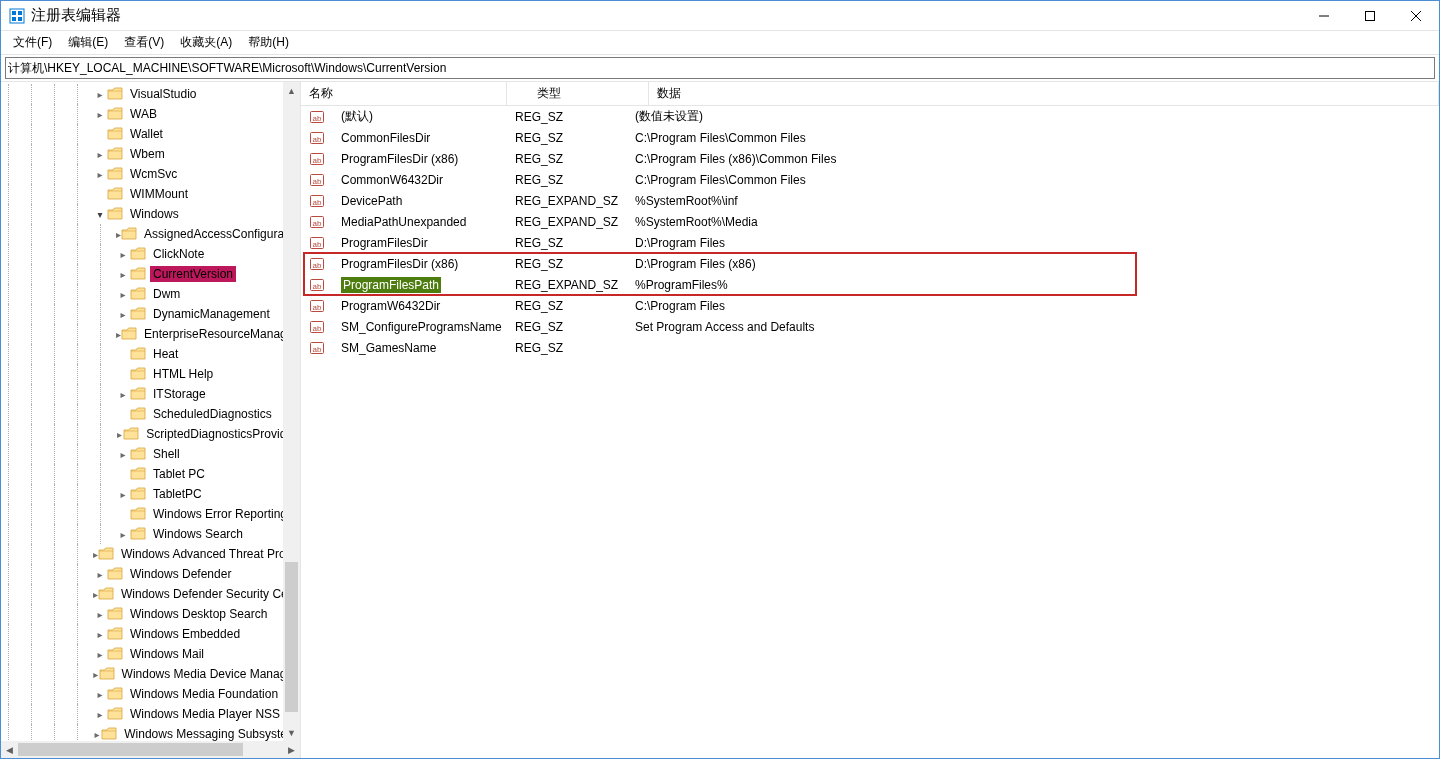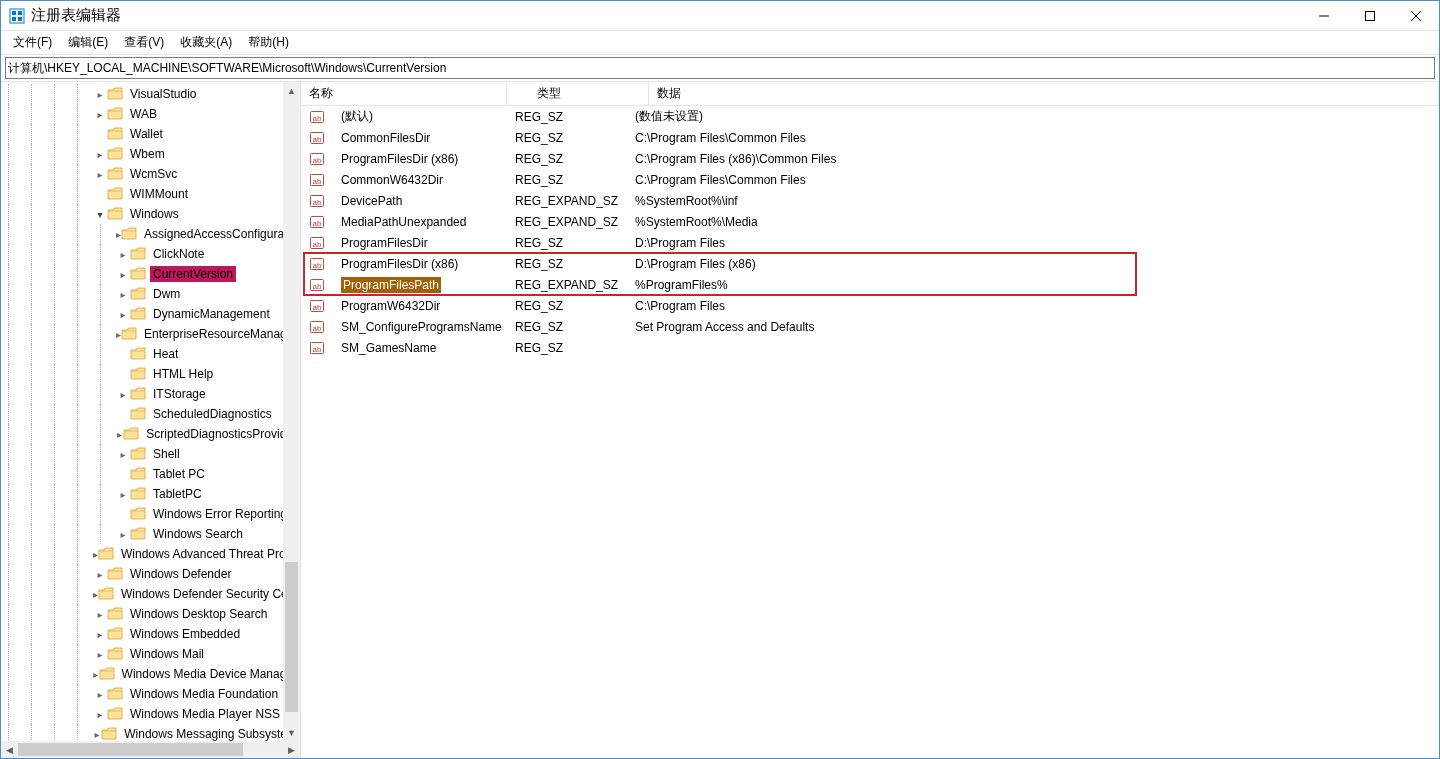--- a/index.html
+++ b/index.html
@@ -39,21 +39,21 @@
 .col-name { width: 206px; }
 .col-type { width: 120px; margin-left: 22px; }
 .col-data { flex: 1; }
 .list-body { flex: 1; overflow: auto; position: relative; }
 .list-row { height: 21px; display: flex; align-items: center; position: relative; }
 .list-row .cell { padding: 0 8px; white-space: nowrap; overflow: hidden; text-overflow: clip; }
 .list-row .cell.name { width: 206px; display: flex; align-items: center; }
 .list-row .cell.type { width: 120px; }
 .list-row .cell.data { flex: 1; }
 .val-icon { width: 16px; height: 16px; margin-right: 16px; display: inline-flex; flex-shrink: 0; }
-.list-row.selected .name-text { background: #a16207; color: #fff; padding: 1px 2px; }
+.list-row.selected .name-text { background: #4d7c0f; color: #fff; padding: 1px 2px; }
 .highlight-box { position: absolute; border: 2px solid #c62828; pointer-events: none; left: 2px; width: 834px; }
 svg { display: block; }
 </style>
 </head>
 <body>
 
 <div class="window">
 
   <div class="titlebar">
     <span class="app-icon">

